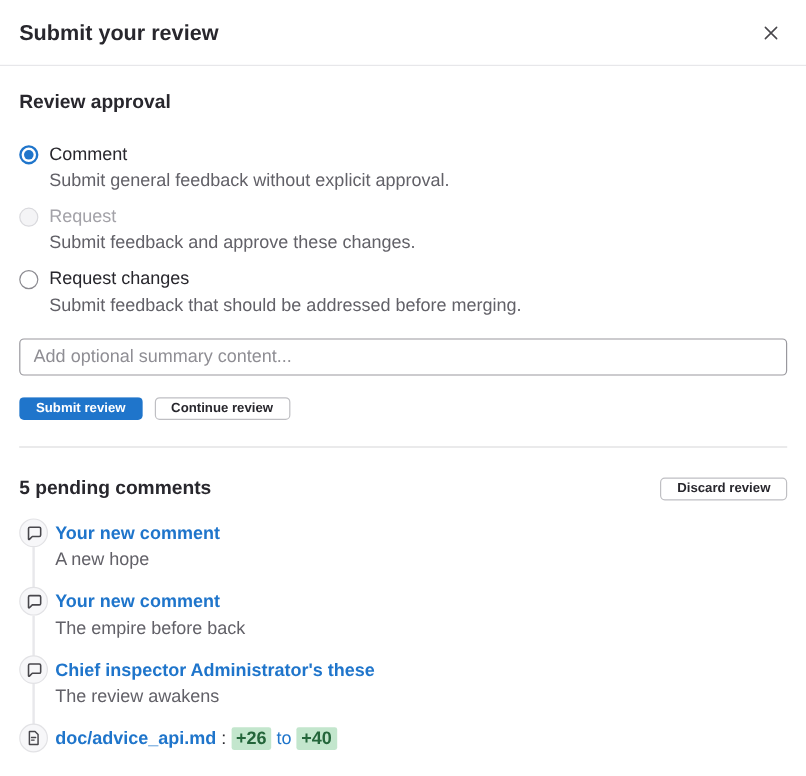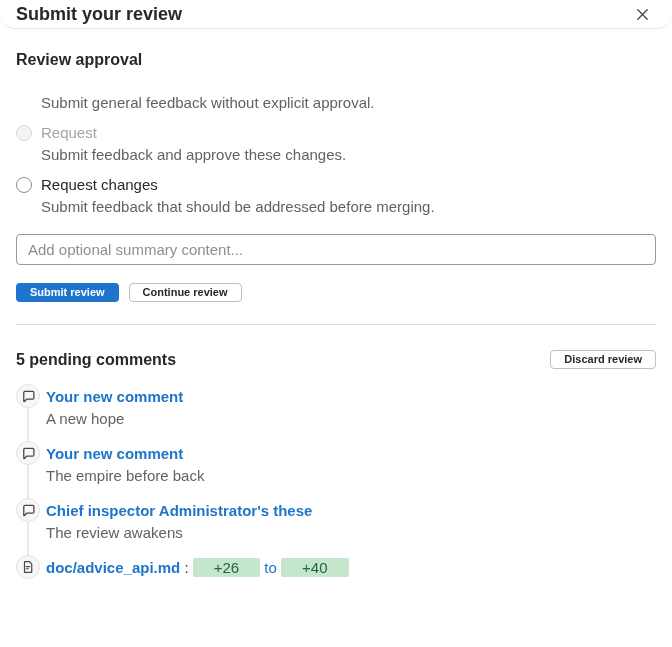--- a/index.html
+++ b/index.html
@@ -14,21 +14,21 @@
   html,body{background:#fff}
   body{
     width:672px;height:647px;overflow:hidden;
     font-family:"Liberation Sans", sans-serif;
     color:var(--text);
     font-size:15px;
   }
   
   .dialog-header{
     display:flex;align-items:center;justify-content:space-between;
-    padding:0 16px;border-bottom:1px solid #e7e7ea;border-radius:23px;
+    padding:13px 16px;border-bottom:1px solid #e7e7ea;
   }
   .dialog-title{font-size:18px;font-weight:700;line-height:28px}
   .close-btn{
     background:none;border:none;cursor:pointer;width:28px;height:28px;
     display:flex;align-items:center;justify-content:center;border-radius:4px;
   }
   
   .main{padding:0 16px}
   .section-heading{font-size:16px;font-weight:700;margin:21px 0 22px;line-height:20px}
   
@@ -70,21 +70,21 @@
   .tl-icon{
     position:absolute;left:0;top:-2px;width:24px;height:24px;border-radius:50%;
     background:#f7f7f9;border:1px solid #e2e2e5;display:flex;align-items:center;justify-content:center;z-index:1;
   }
   .comment-link{color:var(--blue);font-weight:600;line-height:22px;text-decoration:none;cursor:pointer}
   .comment-subtitle{color:var(--gray);line-height:22px}
   .title-line{line-height:22px}
   .sep{color:var(--text)}
   .line-badge{
     background:var(--badge-bg);color:var(--badge-text);
-    padding:1px 21px;border-radius:2px;
+    padding:1px 4px;border-radius:2px;font-weight:bold;
   }
   .connector{color:var(--blue)}
   svg{display:block}
 </style>
 </head>
 <body>
 
 <header class="dialog-header">
   <h1 class="dialog-title">Submit your review</h1>
   <button class="close-btn" aria-label="Close">
@@ -93,20 +93,24 @@
           <path d="M3 3l10 10M13 3L3 13" stroke="#48474c" stroke-width="1.4" stroke-linecap="round"></path>
         </svg>
     </span>
   </button>
 </header>
 
 <main class="main">
   <h2 class="section-heading">Review approval</h2>
 
   <div class="option">
+    <div class="option-row">
+      <span class="radio selected"></span>
+      <span class="option-label">Comment</span>
+    </div>
     <div class="option-desc">Submit general feedback without explicit approval.</div>
   </div>
 
   <div class="option disabled">
     <div class="option-row">
       <span class="radio disabled"></span>
       <span class="option-label">Request</span>
     </div>
     <div class="option-desc">Submit feedback and approve these changes.</div>
   </div>

